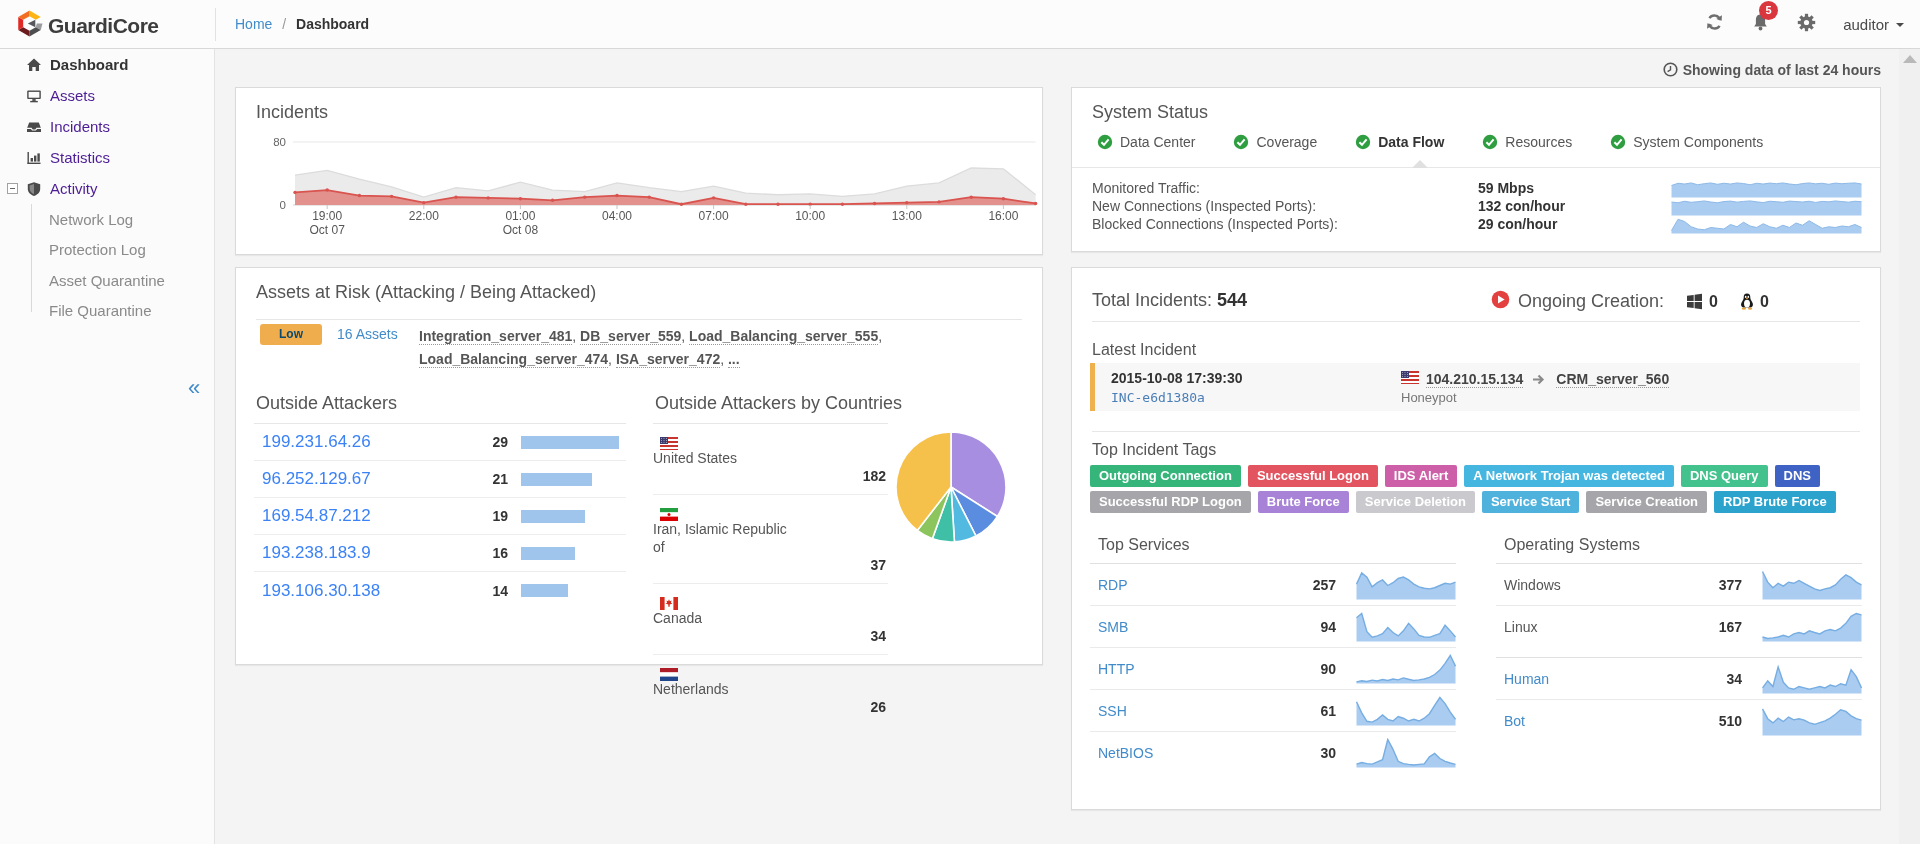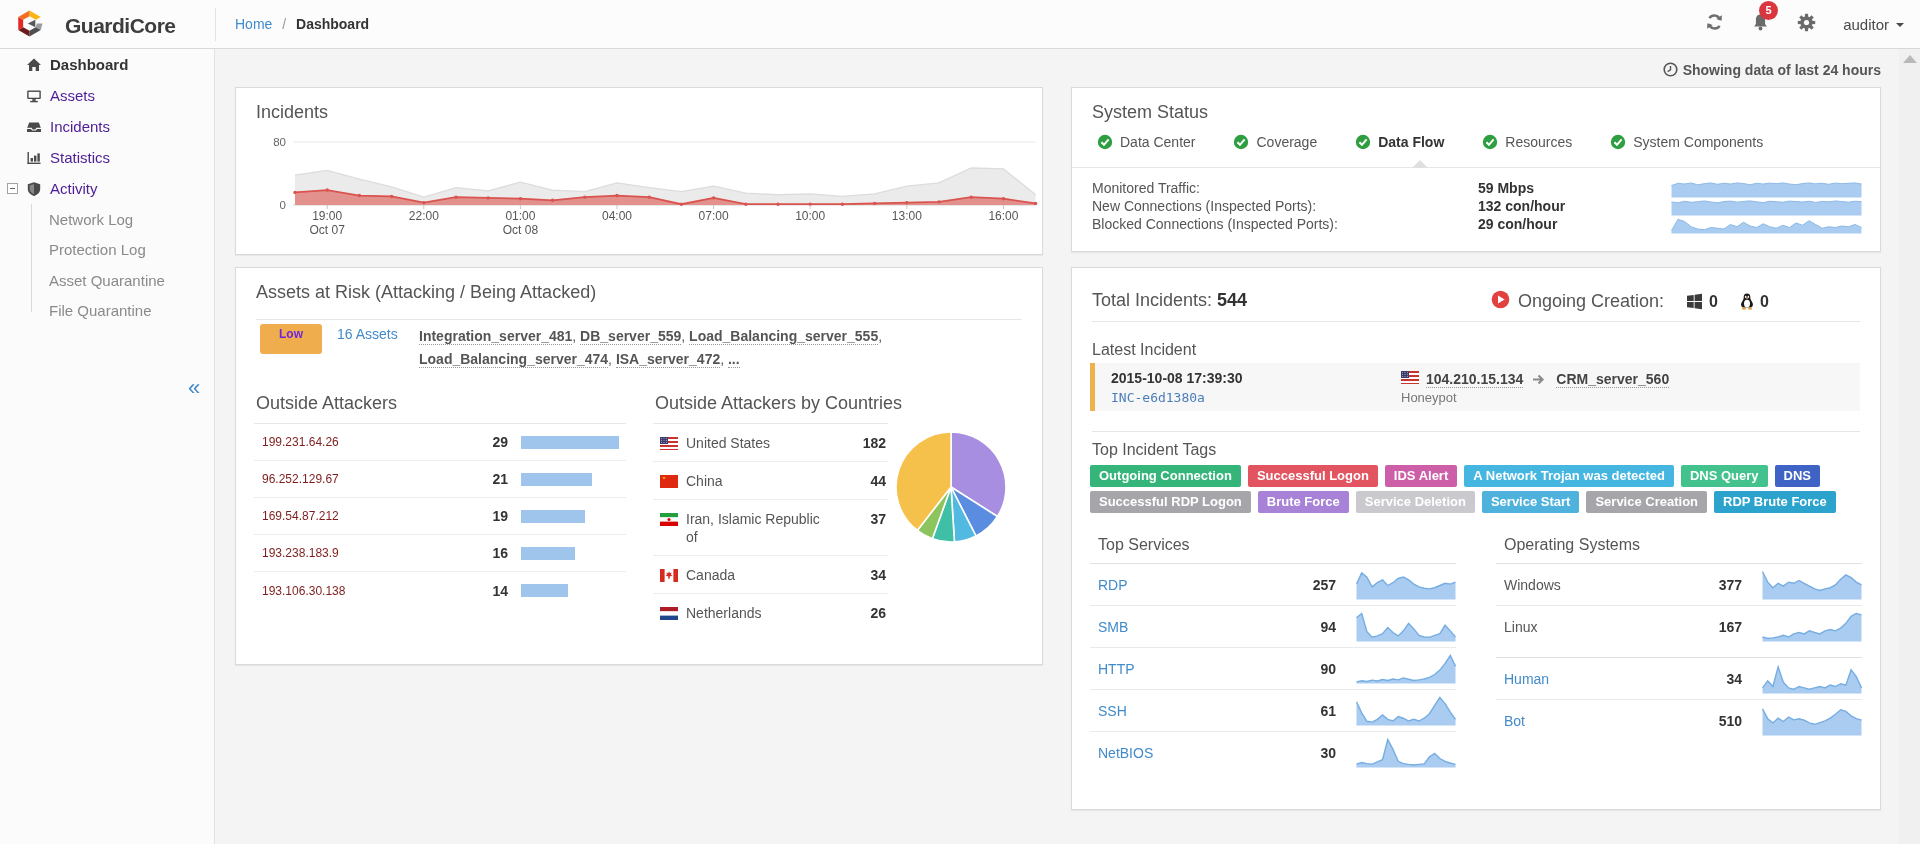--- a/index.html
+++ b/index.html
@@ -1,20 +1,20 @@
 <!DOCTYPE html>
 <html><head>
 <meta charset="utf-8">
 <style>
   * { margin:0; padding:0; box-sizing:border-box; }
   html,body { width:1920px; height:844px; overflow:hidden; }
   body { font-family:"Liberation Sans", sans-serif; background:#f4f4f4; color:#555; position:relative; }
   .topbar { position:absolute; left:0; top:0; width:1920px; height:49px; background:#fcfcfc; border-bottom:1px solid #d8d8d8; z-index:5; }
   .brand { position:absolute; left:16px; top:10px; display:flex; align-items:center; }
-  .brand-text { font-size:21px; font-weight:bold; color:#3d3d3d; margin-left:22px; letter-spacing:-0.5px; }
+  .brand-text { font-size:21px; font-weight:bold; color:#3d3d3d; margin-left:5px; letter-spacing:-0.5px; }
   .topbar-sep { position:absolute; left:215px; top:8px; height:33px; border-left:1px solid #e2e2e2; }
   .breadcrumb { position:absolute; left:235px; top:16px; font-size:14px; }
   .breadcrumb .home { color:#428bca; text-decoration:none; }
   .breadcrumb .sep { color:#999; margin:0 6px; }
   .breadcrumb .current { color:#333; font-weight:bold; }
   .top-icons { position:absolute; right:0; top:0; height:48px; display:flex; align-items:center; }
   .top-icon { position:relative; margin-right:27px; cursor:pointer; }
   .badge { position:absolute; left:8px; top:-12px; min-width:19px; height:19px; border-radius:10px; background:#d9363e; color:#fff; font-size:11px; font-weight:bold; text-align:center; line-height:19px; padding:0 2px; }
   .user-menu { display:flex; align-items:center; margin-right:16px; cursor:pointer; }
   .user-name { font-size:15px; color:#4a4a4a; }
@@ -88,38 +88,38 @@
   .stat-row:last-child { border-bottom:none; }
   .stat-name { flex:1; font-size:14px; margin-left:8px; }
   .stat-name.link { color:#428bca; cursor:pointer; }
   .stat-name.plain { color:#555; }
   .stat-val { width:56px; text-align:right; font-size:14px; font-weight:bold; color:#333; }
   .stat-spark { width:100px; height:30px; margin-left:20px; }
   .hi-head { margin-top:27px; }
 
   
   .hr-a1 { left:20px; right:20px; top:51px; }
-  .low-badge { position:absolute; left:24px; top:56px; width:62px; height:30px; background:#f0ad4e; border-radius:3px; color:#6d28d9; font-size:12px; font-weight:bold; text-align:center; line-height:21px; }
+  .low-badge { position:absolute; left:24px; top:56px; width:62px; height:21px; background:#f0ad4e; border-radius:3px; color:#0c4a6e; font-size:12px; font-weight:bold; text-align:center; line-height:21px; }
   .assets-link { position:absolute; left:101px; top:58px; font-size:14px; color:#428bca; cursor:pointer; }
   .server-list { position:absolute; left:183px; top:57px; width:610px; font-size:14px; line-height:23px; color:#555; }
   .server-list .srv { font-weight:bold; color:#555; border-bottom:1px dotted #999; cursor:pointer; white-space:nowrap; }
   .sub-head { position:absolute; font-size:18px; color:#555; top:125px; }
   .oa-head { left:20px; }
   .oc-head { left:419px; }
   .hr-oa { left:18px; width:372px; top:155px; }
   .hr-oc { left:417px; width:235px; top:155px; }
   .attackers { position:absolute; left:18px; top:156px; width:372px; }
   .att-row { display:flex; align-items:center; height:37px; border-bottom:1px solid #ededed; }
   .att-row:last-child { border-bottom:none; }
-  .att-ip { flex:1; margin-left:8px; font-size:12px; color:#7f1d1d; cursor:pointer; }
+  .att-ip { flex:1; margin-left:8px; font-size:17px; color:#3b82f6; cursor:pointer; }
   .att-val { width:40px; text-align:right; font-size:14px; font-weight:bold; color:#333; }
   .att-bar-wrap { width:105px; margin-left:13px; }
   .att-bar { height:13px; background:#9fc5ec; }
   .countries { position:absolute; left:417px; top:156px; width:235px; }
-  .cty-row { display:flex; border-bottom:1px solid #ededed; padding:10px 0 9px; line-height:18px; }
+  .cty-row { display:flex; border-bottom:1px solid #ededed; padding:10px 0 9px; line-height:18px;flex-direction:column; }
   .cty-row:last-child { border-bottom:none; }
   .cty-flag { width:18px; height:13px; margin:2px 8px 0 7px; flex:none; }
   .cty-name { width:146px; font-size:14px; color:#555; line-height:18px; }
   .cty-val { flex:1; text-align:right; font-size:14px; font-weight:bold; color:#333; padding-right:2px; }
   .pie-wrap { position:absolute; left:656px; top:160px; }
 
   text { font-family:"Liberation Sans", sans-serif; }
 </style>
 </head>
 <body>
@@ -376,28 +376,20 @@
             <circle cx="6.5" cy="3.5" r="0.45" fill="#fff"></circle>
             <circle cx="1.5" cy="5.5" r="0.45" fill="#fff"></circle>
             <circle cx="4" cy="5.5" r="0.45" fill="#fff"></circle>
             <circle cx="6.5" cy="5.5" r="0.45" fill="#fff"></circle>
           </svg></span>
         <span class="cty-name">United States</span>
         <span class="cty-val">182</span>
       </div>
       <div class="cty-row">
         <span class="cty-flag"><svg width="18" height="13" viewBox="0 0 18 13">
-            <rect x="0" y="0" width="18" height="13" fill="#de2910"></rect>
-            <path d="M4 1.5 L4.9 4.3 L2.1 2.6 L5.9 2.6 L3.1 4.3 Z" fill="#ffde00"></path>
-          </svg></span>
-        <span class="cty-name">China</span>
-        <span class="cty-val">44</span>
-      </div>
-      <div class="cty-row">
-        <span class="cty-flag"><svg width="18" height="13" viewBox="0 0 18 13">
             <rect x="0" y="0" width="18" height="4.4" fill="#239f40"></rect>
             <rect x="0" y="4.4" width="18" height="4.2" fill="#fff"></rect>
             <rect x="0" y="8.6" width="18" height="4.4" fill="#da0000"></rect>
             <circle cx="9" cy="6.5" r="1.5" fill="#da0000"></circle>
           </svg></span>
         <span class="cty-name">Iran, Islamic Republic of</span>
         <span class="cty-val">37</span>
       </div>
       <div class="cty-row">
         <span class="cty-flag"><svg width="18" height="13" viewBox="0 0 18 13">

